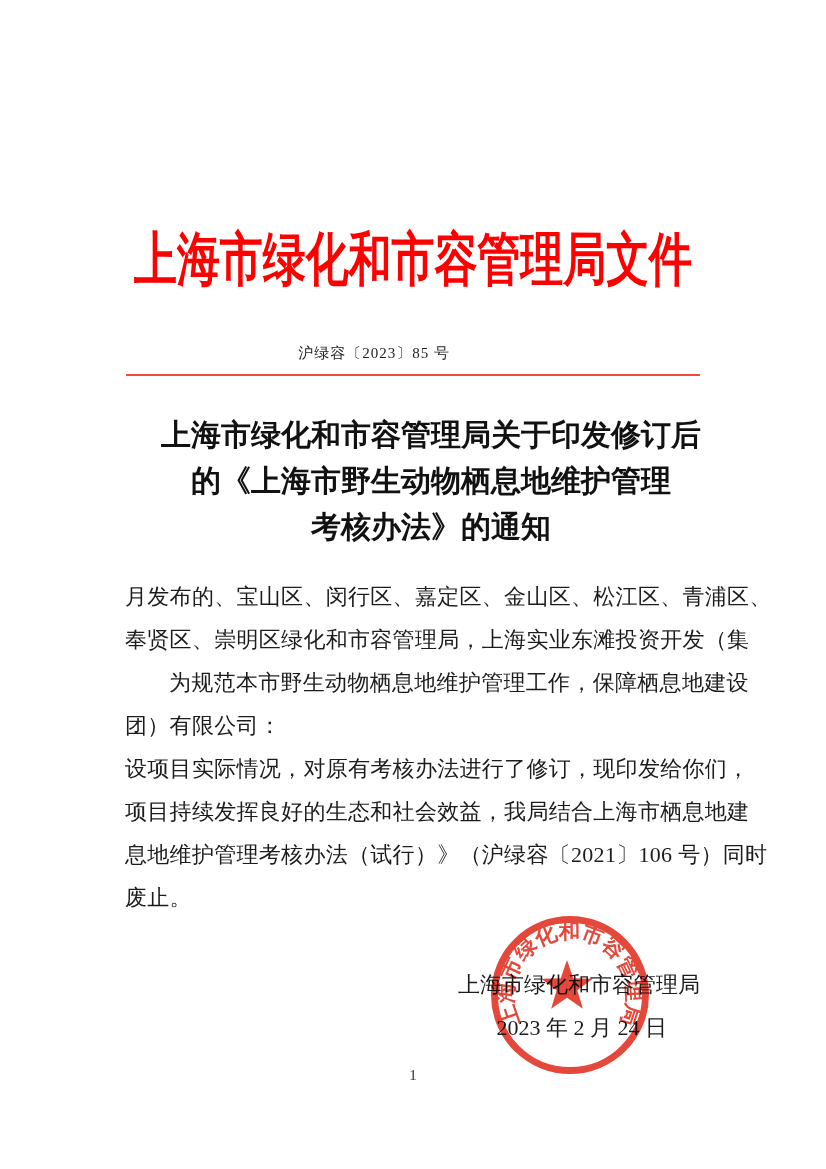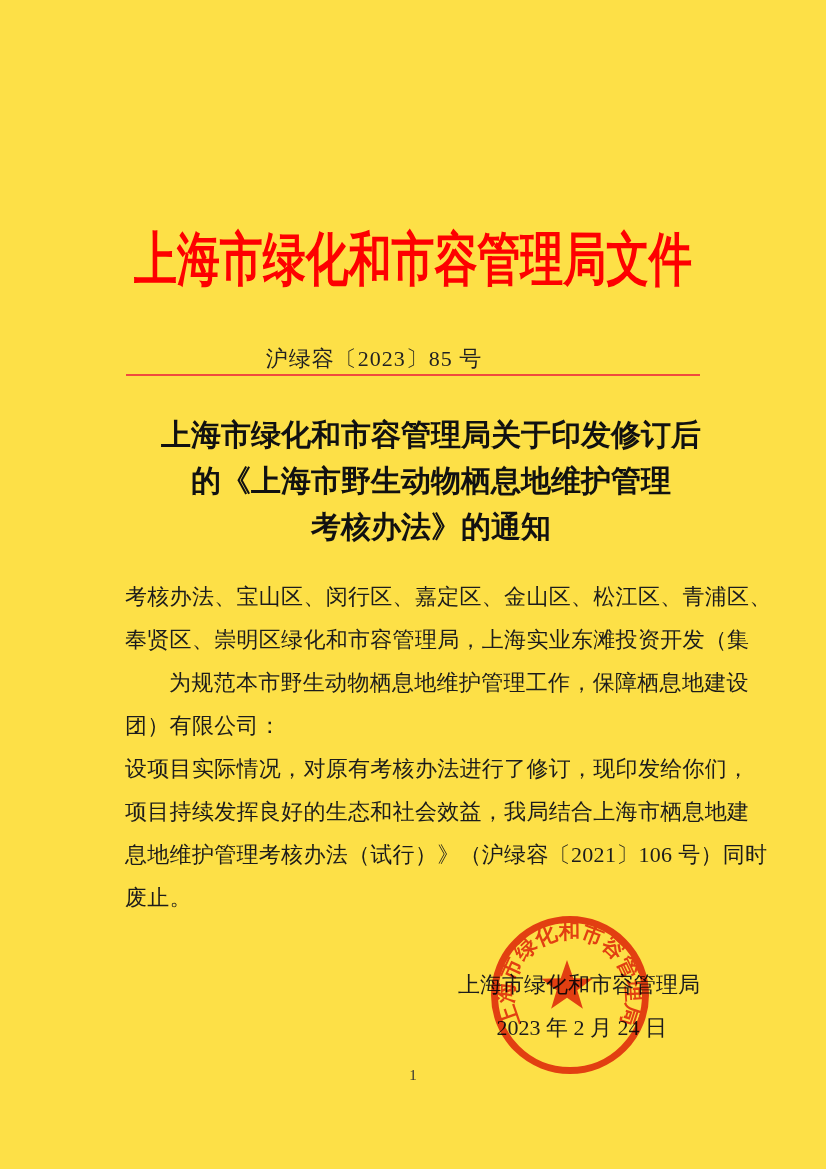--- a/index.html
+++ b/index.html
@@ -1,21 +1,21 @@
 <!DOCTYPE html>
 <html><head>
 <meta charset="utf-8">
 <style>
   html, body { margin: 0; padding: 0; background: #888; }
   .page {
     position: relative;
     width: 826px;
     height: 1169px;
     margin: 0 auto;
-    background: #fde047;
+    background: #ffffff;
     overflow: hidden;
     font-family: "Liberation Serif", serif;
     color: #1c1c1c;
   }
   .org-title {
     position: absolute;
     top: 228px;
     left: 0;
     width: 826px;
     text-align: center;
@@ -27,21 +27,21 @@
     transform: scaleX(0.74);
     transform-origin: 50% 50%;
     font-family: "Liberation Serif", serif;
   }
   .doc-number {
     position: absolute;
     top: 344px;
     left: 0;
     width: 748px;
     text-align: center;
-    font-size: 22px;
+    font-size: 15px;
     letter-spacing: 1px;
     color: #222;
   }
   .red-rule {
     position: absolute;
     top: 374px;
     left: 126px;
     width: 574px;
     height: 2px;
     background: #f04a3e;
@@ -122,21 +122,21 @@
 
   <div class="red-rule"></div>
 
   <div class="notice-title">
     <div>上海市绿化和市容管理局关于印发修订后</div>
     <div>的《上海市野生动物栖息地维护管理</div>
     <div>考核办法》的通知</div>
   </div>
 
   <div class="body-text">
-    <div class="body-line">考核办法、宝山区、闵行区、嘉定区、金山区、松江区、青浦区、</div>
+    <div class="body-line">月发布的、宝山区、闵行区、嘉定区、金山区、松江区、青浦区、</div>
     <div class="body-line">奉贤区、崇明区绿化和市容管理局，上海实业东滩投资开发（集</div>
     <div class="body-line indent">为规范本市野生动物栖息地维护管理工作，保障栖息地建设</div>
     <div class="body-line">团）有限公司：</div>
     <div class="body-line">设项目实际情况，对原有考核办法进行了修订，现印发给你们，</div>
     <div class="body-line">项目持续发挥良好的生态和社会效益，我局结合上海市栖息地建</div>
     <div class="body-line">息地维护管理考核办法（试行）》（沪绿容〔2021〕106 号）同时</div>
     <div class="body-line">废止。</div>
   </div>
 
   <div class="signature">上海市绿化和市容管理局</div>

